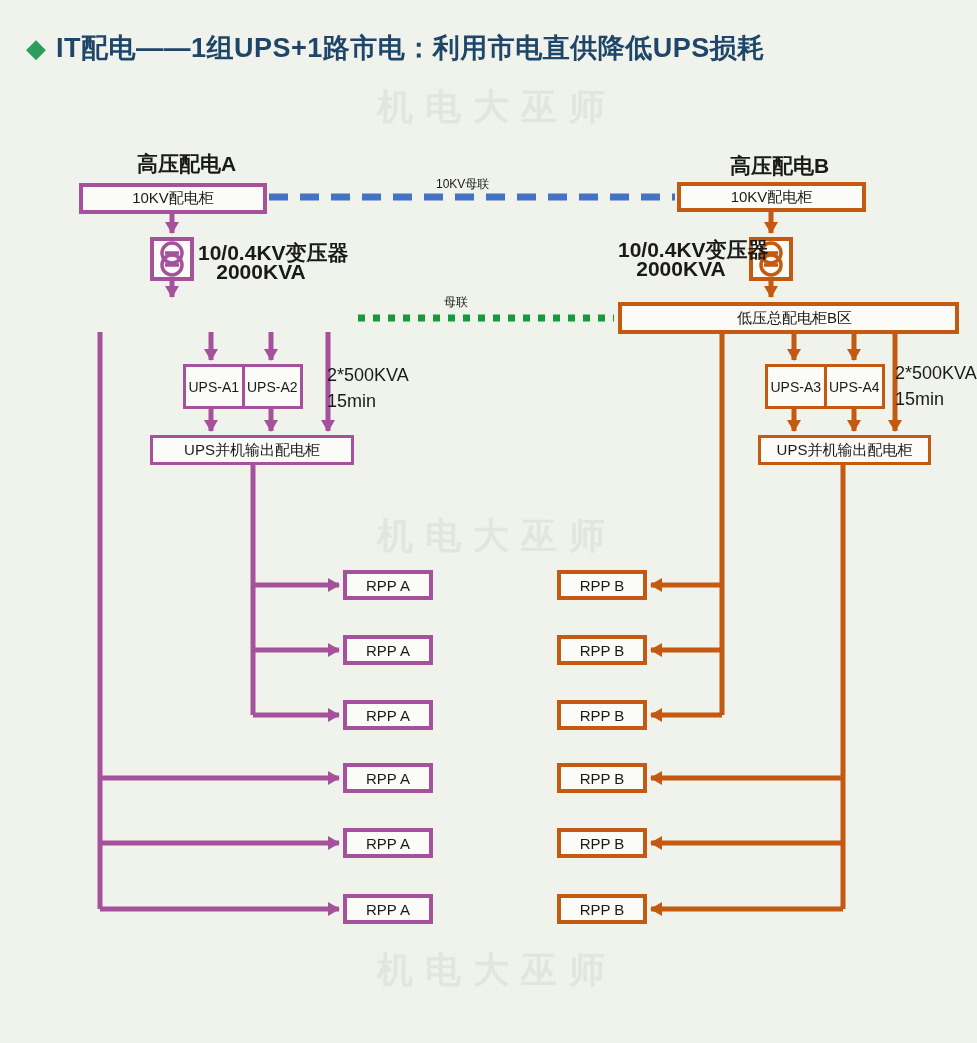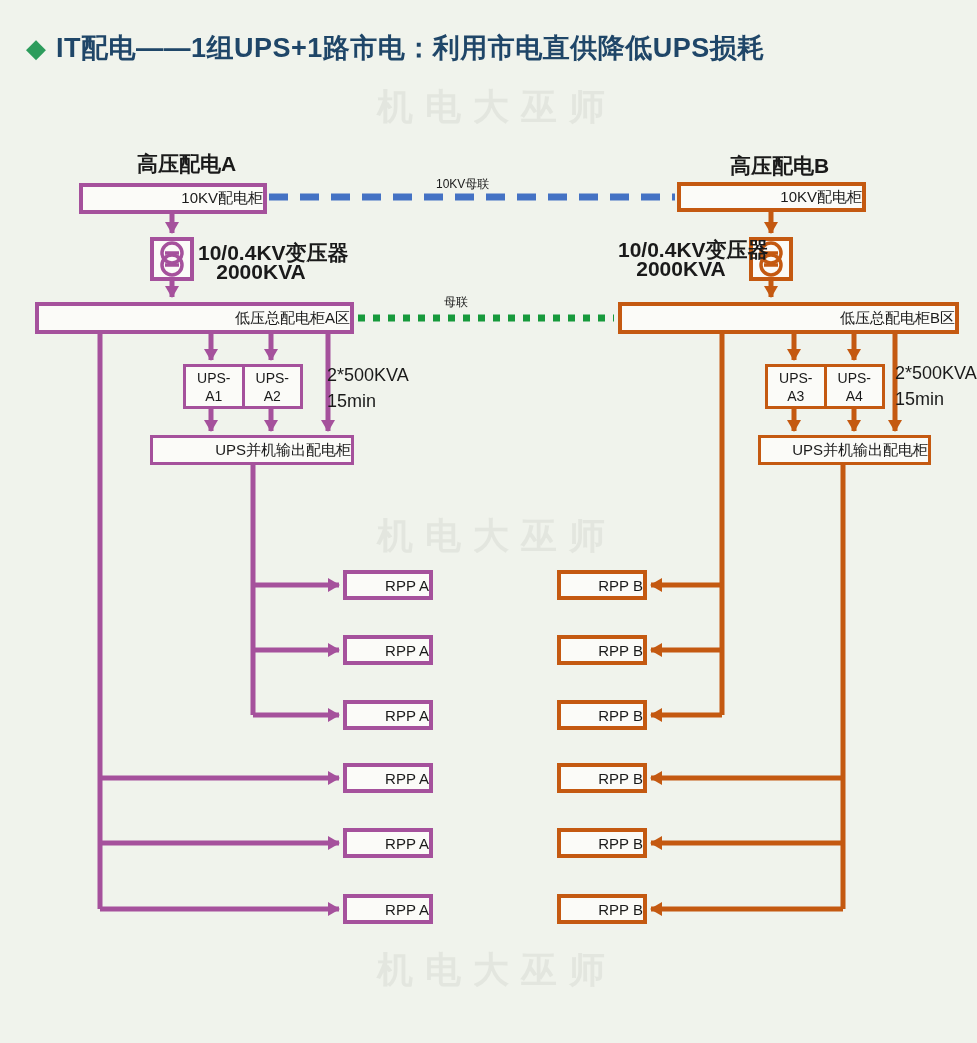--- a/index.html
+++ b/index.html
@@ -7,30 +7,30 @@
     --title:#1F4668; --diamond:#2D9C5C; --background:#F0F3EC; --watermark:#E3E6DF; --ink:#1A1A1A;
   }
   html,body{margin:0;padding:0;}
   body{font-family:"Liberation Sans","DejaVu Sans",sans-serif;background:#fff;}
   .canvas{position:relative;width:977px;height:1043px;background:var(--background);overflow:hidden;}
   .watermark{position:absolute;color:var(--watermark);font-size:36px;font-weight:bold;letter-spacing:12px;white-space:nowrap;user-select:none;}
   .title-row{position:absolute;left:26px;top:30px;display:flex;align-items:center;gap:10px;}
   .title-diamond{color:var(--diamond);font-size:26px;line-height:1;}
   .title-text{color:var(--title);font-size:27px;font-weight:bold;white-space:nowrap;letter-spacing:0.5px;}
   svg.wires{position:absolute;left:0;top:0;width:977px;height:1043px;}
-  .node{position:absolute;background:#FBFBF8;display:flex;align-items:center;justify-content:flex-end;
+  .node{position:absolute;background:#FBFBF8;display:flex;align-items:center;justify-content:center;
         color:var(--ink);font-size:15px;white-space:nowrap;box-sizing:border-box;text-align:center;}
   .pbox{border:4px solid var(--purple);}
   .obox{border:4px solid var(--orange);}
   .label{position:absolute;color:var(--ink);white-space:nowrap;}
   .bold{font-weight:bold;font-size:21px;}
   .small{font-size:12px;}
   .center{text-align:center;}
   .ups-pair{position:absolute;display:flex;box-sizing:border-box;}
-  .ups-cell{flex:1;background:#FBFBF8;display:flex;flex-direction:column;align-items:center;justify-content:center;
+  .ups-cell{flex:1;background:#FBFBF8;display:flex;align-items:center;justify-content:center;
             font-size:14px;color:var(--ink);line-height:18px;box-sizing:border-box;}
   .ups-pair.p .ups-cell{border:3px solid var(--purple);}
   .ups-pair.o .ups-cell{border:3px solid var(--orange);}
   .ups-pair .ups-cell + .ups-cell{margin-left:-3px;}
   .xfmr{position:absolute;width:44px;height:44px;}
   .cap-label{position:absolute;font-size:18px;color:var(--ink);line-height:26px;white-space:nowrap;}
 </style>
 </head>
 <body>
 
@@ -112,23 +112,20 @@
       <line x1="15" y1="16" x2="29" y2="16" stroke="#A5519C" stroke-width="3.5"></line>
       <line x1="15" y1="28" x2="29" y2="28" stroke="#A5519C" stroke-width="3.5"></line>
     </svg>
   </div>
 
   <div class="label bold center" style="left:198px;top:243px;width:126px;line-height:19px;">
     <div>10/0.4KV变压器</div>
     <div>2000KVA</div>
   </div>
 
-  <div class="node pbox" style="left:35px;top:302px;width:319px;height:32px;">
-    <span>低压总配电柜A区</span>
-  </div>
 
   <div class="ups-pair p" style="left:183px;top:364px;width:120px;height:45px;">
     <div class="ups-cell">
       <span>UPS-</span>
       <span>A1</span>
     </div>
     <div class="ups-cell">
       <span>UPS-</span>
       <span>A2</span>
     </div>

